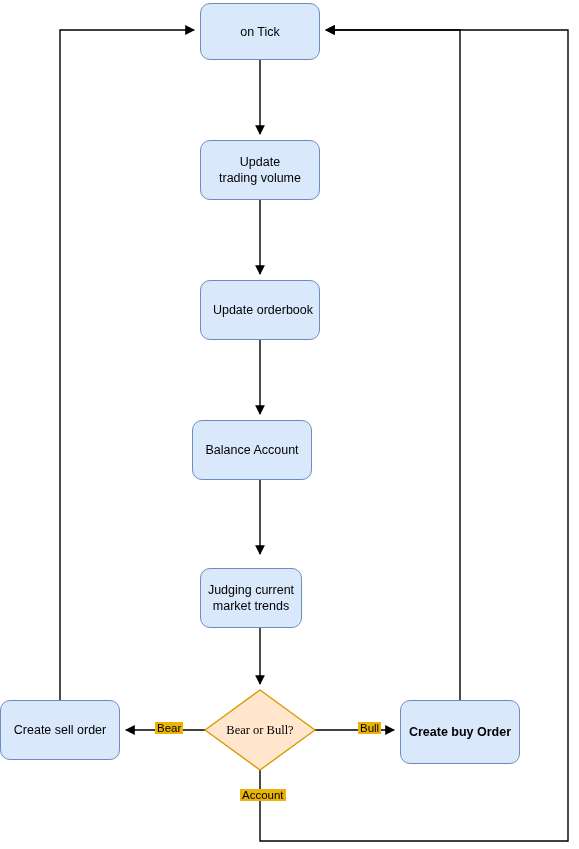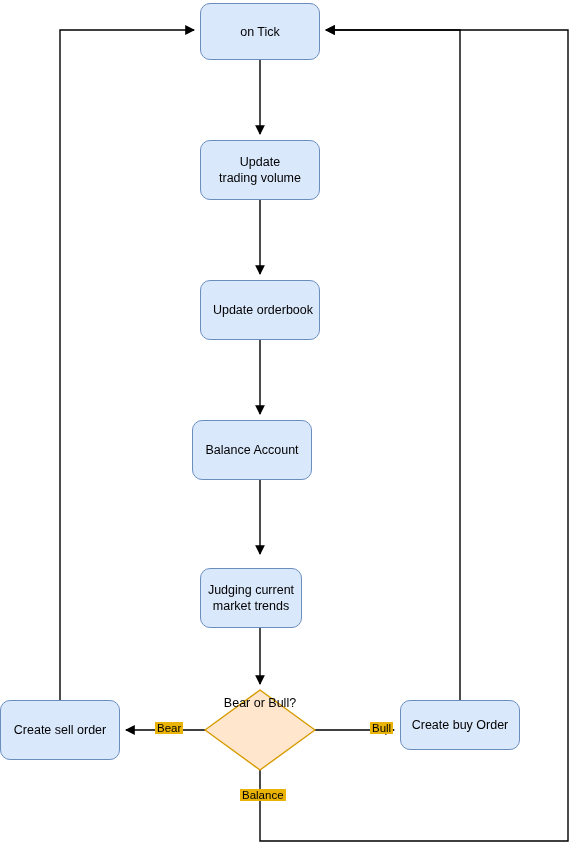--- a/index.html
+++ b/index.html
@@ -68,31 +68,31 @@
 
   <div class="node proc" style="left:192px;top:420px;width:120px;height:60px;">
     <span class="lbl">Balance Account</span>
   </div>
 
   <div class="node proc" style="left:200px;top:560px;width:102px;height:60px;margin-top:8px;">
     <span class="lbl">Judging current
 market trends</span>
   </div>
 
-  <div class="decision" style="left:205px;top:663px;width:110px;height:80px;">
+  <div class="decision" style="left:205px;top:690px;width:110px;height:80px;font-family:Liberation Serif, serif;">
     <span class="dtext">Bear or Bull?</span>
   </div>
 
   <div class="node proc" style="left:0px;top:700px;width:120px;height:60px;">
     <span class="lbl">Create sell order</span>
   </div>
 
-  <div class="node proc" style="left:400px;top:700px;width:120px;height:50px;">
+  <div class="node proc" style="left:400px;top:700px;width:120px;height:64px;font-weight:bold;">
     <span class="lbl">Create buy Order</span>
   </div>
 
   <div class="edgelabel" style="left:155px;top:722px;">Bear</div>
 
-  <div class="edgelabel" style="left:370px;top:722px;">Bull</div>
+  <div class="edgelabel" style="left:358px;top:722px;">Bull</div>
 
-  <div class="edgelabel" style="left:240px;top:789px;">Balance</div>
+  <div class="edgelabel" style="left:240px;top:789px;">Account</div>
 
 </div>
 
 </body></html>

